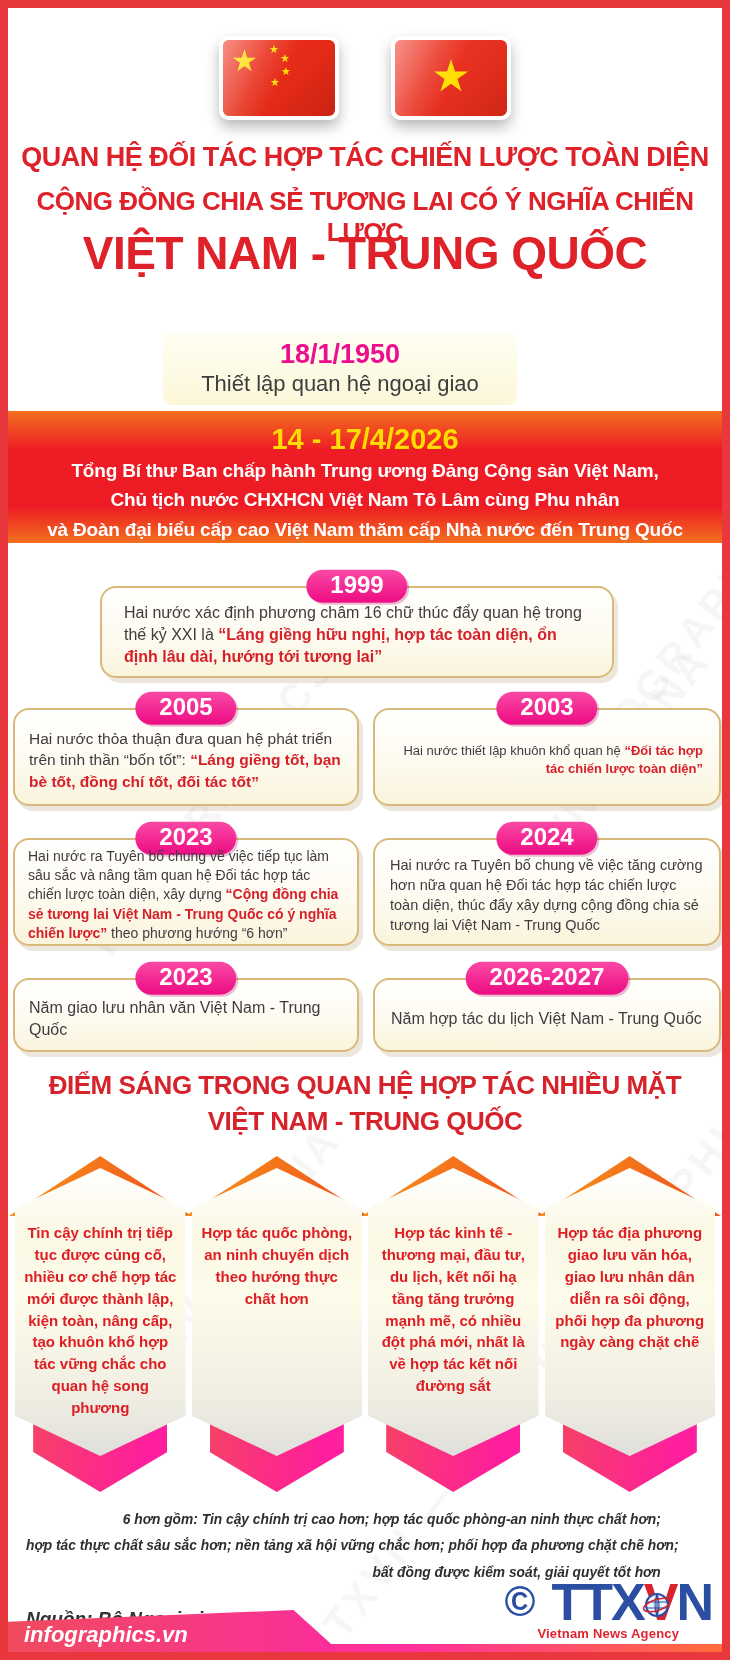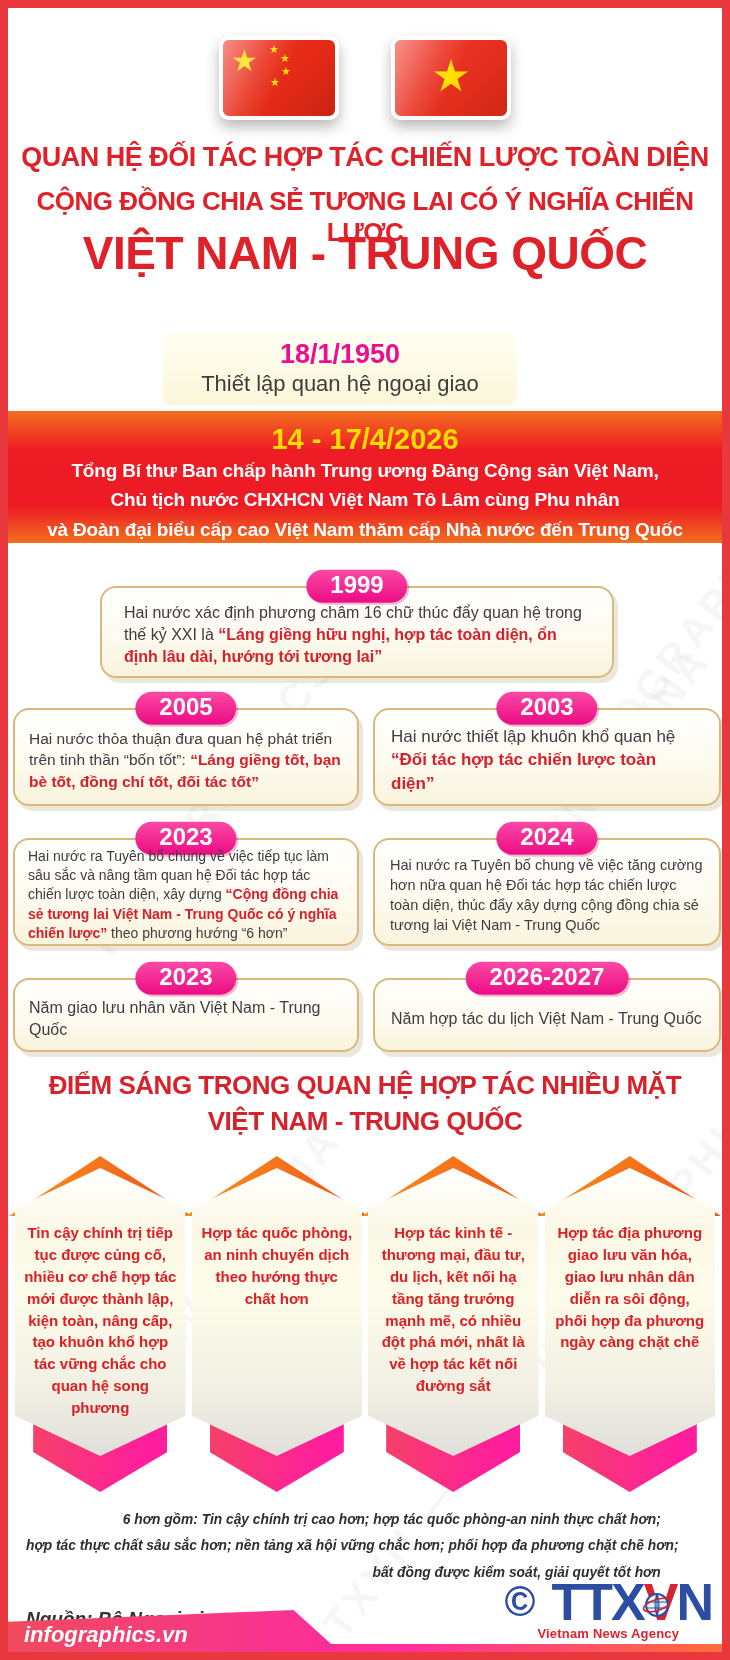--- a/index.html
+++ b/index.html
@@ -50,21 +50,21 @@
   .pill{position:absolute;top:0;left:50%;transform:translate(-50%,-55%);
         background:linear-gradient(180deg,#fb49a5 0%,#ec0b83 100%);color:#fff;font-weight:800;
         font-size:24px;padding:1px 24px 4px;border-radius:999px;white-space:nowrap;
         box-shadow:2px 2px 0 rgba(160,0,80,.25);}
   .card-text{position:absolute;left:0;right:0;top:0;bottom:0;display:flex;flex-direction:column;
              justify-content:center;padding:10px 22px 4px;color:#403b41;}
   .card-text p{margin:0;line-height:1.38;}
   .hl{color:#d6202a;font-weight:700;}
   .c1999{left:100px;top:586px;width:510px;height:88px;}  .c1999 .card-text{font-size:16px;}
   .c2005{left:13px; top:708px;width:342px;height:94px;}  .c2005 .card-text{font-size:15.5px;padding:10px 14px 4px;}
-  .c2008{left:373px;top:708px;width:344px;height:94px;}  .c2008 .card-text{font-size:17px;padding:10px 16px 4px;}
+  .c2008{left:373px;top:708px;width:344px;height:94px;}  .c2008 .card-text{font-size:13px;padding:10px 16px 4px;text-align:right;}
   .c2023{left:13px; top:838px;width:342px;height:104px;} .c2023 .card-text{font-size:14px;padding:10px 13px 4px;}
   .c2024{left:373px;top:838px;width:344px;height:104px;} .c2024 .card-text{font-size:14.5px;padding:10px 15px 4px;}
   .c2025{left:13px; top:978px;width:342px;height:70px;}  .c2025 .card-text{font-size:16px;padding:12px 14px 4px;}
   .c2026{left:373px;top:978px;width:344px;height:70px;}  .c2026 .card-text{font-size:16px;padding:12px 16px 4px;}
 
   
   .hl-head{position:absolute;left:0;width:100%;text-align:center;color:#d6232b;font-weight:800;z-index:2;}
   .hh1{top:1070px;font-size:26px;letter-spacing:-.5px;}
   .hh2{top:1106px;font-size:26px;letter-spacing:-.5px;}
 

